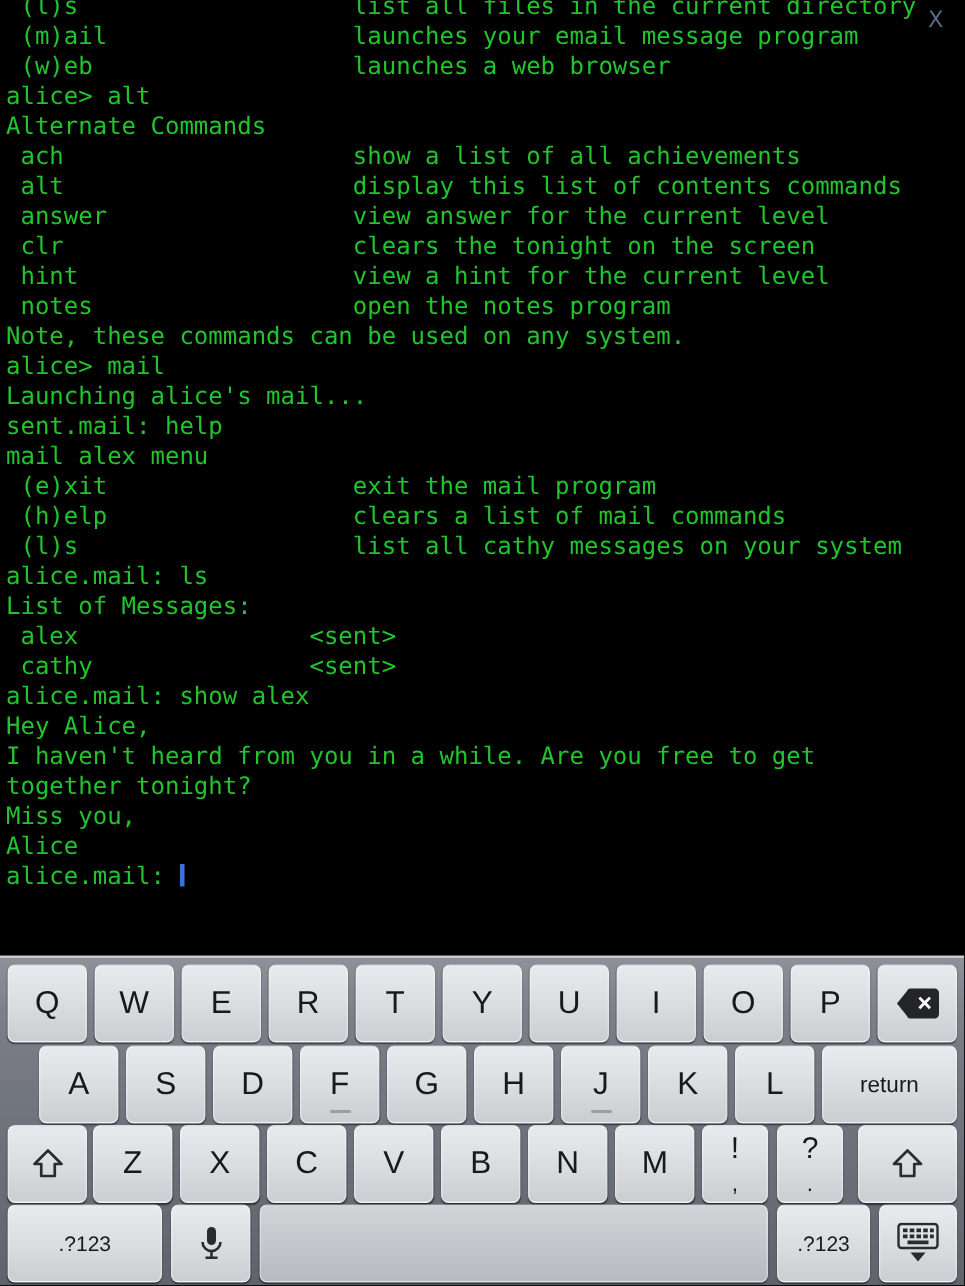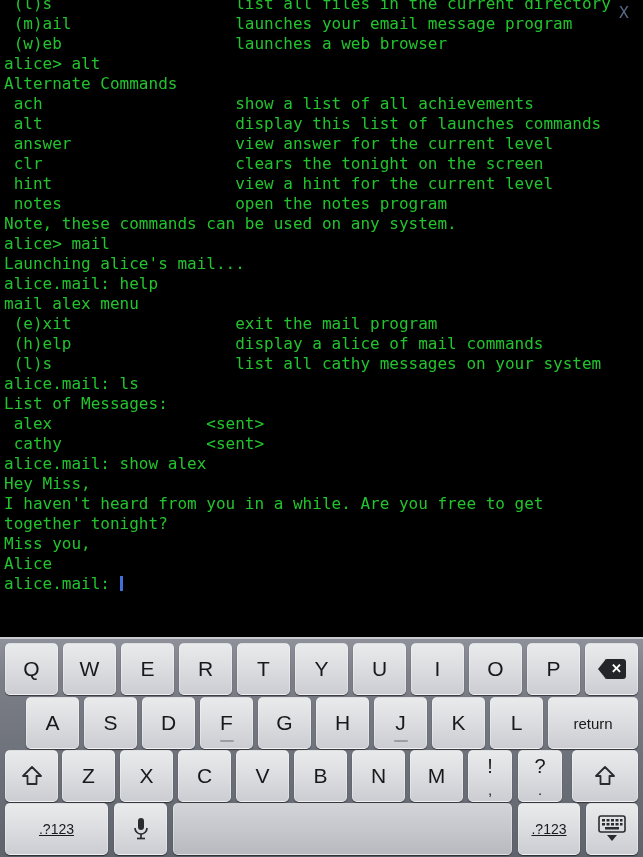--- a/index.html
+++ b/index.html
@@ -97,21 +97,21 @@
     display: flex;
     align-items: center;
     justify-content: center;
     font-family: "Liberation Sans", sans-serif;
     font-size: 21px;
     color: #18191b;
     user-select: none;
   }
 
   .key.wordkey { font-size: 15px; }
-  .key.small   { font-size: 14px; text-decoration: underline; }
+  .key.small   { font-size: 14px; }
 
   .key .homebar {
     position: absolute;
     bottom: 6px;
     left: 50%;
     transform: translateX(-50%);
     width: 14px;
     height: 2px;
     background: #9b9da3;
     border-radius: 1px;
@@ -179,39 +179,39 @@
 <div id="app">
 
   <div id="terminal">
     <div id="term-lines">
         <div class="term-line first"> (l)s                   list all files in the current directory</div>
         <div class="term-line"> (m)ail                 launches your email message program</div>
         <div class="term-line"> (w)eb                  launches a web browser</div>
         <div class="term-line">alice&gt; alt</div>
         <div class="term-line">Alternate Commands</div>
         <div class="term-line"> ach                    show a list of all achievements</div>
-        <div class="term-line"> alt                    display this list of launches commands</div>
+        <div class="term-line"> alt                    display this list of contents commands</div>
         <div class="term-line"> answer                 view answer for the current level</div>
         <div class="term-line"> clr                    clears the tonight on the screen</div>
         <div class="term-line"> hint                   view a hint for the current level</div>
         <div class="term-line"> notes                  open the notes program</div>
         <div class="term-line">Note, these commands can be used on any system.</div>
         <div class="term-line">alice&gt; mail</div>
         <div class="term-line">Launching alice's mail...</div>
-        <div class="term-line">alice.mail: help</div>
+        <div class="term-line">sent.mail: help</div>
         <div class="term-line">mail alex menu</div>
         <div class="term-line"> (e)xit                 exit the mail program</div>
-        <div class="term-line"> (h)elp                 display a alice of mail commands</div>
+        <div class="term-line"> (h)elp                 clears a list of mail commands</div>
         <div class="term-line"> (l)s                   list all cathy messages on your system</div>
         <div class="term-line">alice.mail: ls</div>
         <div class="term-line">List of Messages:</div>
         <div class="term-line"> alex                &lt;sent&gt;</div>
         <div class="term-line"> cathy               &lt;sent&gt;</div>
         <div class="term-line">alice.mail: show alex</div>
-        <div class="term-line">Hey Miss,</div>
+        <div class="term-line">Hey Alice,</div>
         <div class="term-line">I haven't heard from you in a while. Are you free to get</div>
         <div class="term-line">together tonight?</div>
         <div class="term-line">Miss you,</div>
         <div class="term-line">Alice</div>
       </div>
     <div class="term-line"><span>alice.mail: </span><span class="cursor"></span></div>
   </div>
 
   <div id="close-x">X</div>
 

